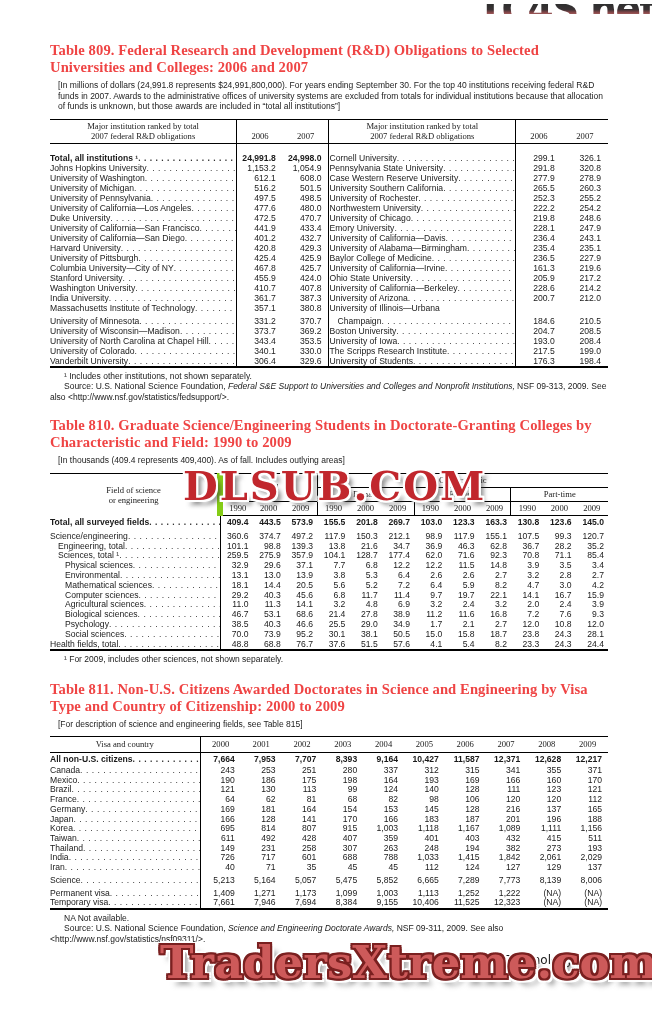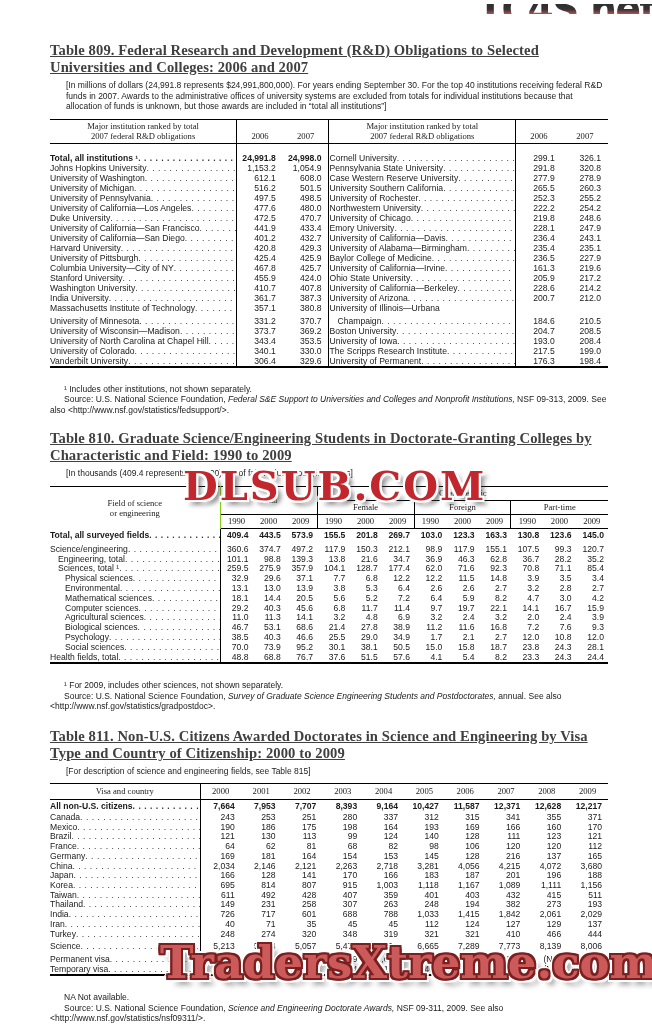--- a/index.html
+++ b/index.html
@@ -6,24 +6,24 @@
   body{
     width:652px;height:1024px;position:relative;overflow:hidden;
     background:#fff;color:#1a1a1a;
     font-family:"Liberation Sans","DejaVu Sans",sans-serif;
     font-size:8.6px;line-height:10px;
   }
   .content{padding:42px 44px 0 50px;position:relative;}
 
   h2.tbl-title{
     font-family:"Liberation Serif","DejaVu Serif",serif;
-    font-size:14.6px;line-height:17px;font-weight:bold;color:#404040;
-    margin:0 0 4px 0;letter-spacing:.1px;text-decoration:underline;
+    font-size:14.6px;line-height:17px;font-weight:bold;color:#ef4444;
+    margin:0 0 4px 0;letter-spacing:.1px;
   }
-  p.tbl-note{margin:0 0 7px 16px;font-size:8.5px;line-height:10.5px;color:#222;}
+  p.tbl-note{margin:0 0 7px 8px;font-size:8.5px;line-height:10.5px;color:#222;}
   .section{margin-bottom:11px;}
 
   table{border-collapse:collapse;table-layout:fixed;width:558px;
         border-top:1.5px solid #000;border-bottom:2px solid #000;}
   th{font-weight:normal;text-align:center;padding:1px 0;font-size:8.6px;line-height:10px;color:#1a1a1a;font-family:Liberation Serif, serif;}
   td{padding:0;vertical-align:baseline;}
   td.num{text-align:right;white-space:nowrap;}
   .b{font-weight:bold;}
   td.lbl{overflow:hidden;}
   td.lbl .cellflex{display:flex;align-items:baseline;}
@@ -40,36 +40,36 @@
   #t809 td:nth-child(2),#t809 th:nth-child(2),
   #t809 td:nth-child(4),#t809 th:nth-child(4),
   #t809 td:nth-child(5),#t809 th:nth-child(5){border-left:1px solid #000;}
   #t809 td.num{padding-right:7px;}
   #t809 tbody tr:first-child td{padding-top:9px;}
 
   
   #t810 thead th{padding:1.5px 0;}
   #t810 .bb{border-bottom:1px solid #000;}
   #t810 thead tr.years th{border-bottom:1.5px solid #000;padding-bottom:2px;}
-  #t810 th.fld{border-right:1px solid #84cc16;vertical-align:middle;}
+  #t810 th.fld{border-right:6px solid #84cc16;vertical-align:middle;}
   #t810 th.grp-r{border-right:1px solid #000;}
   #t810 th.gl,#t810 td.gl{border-left:1px solid #000;}
   #t810 td:nth-child(2){border-left:1px solid #000;}
   #t810 td.num{padding-right:4px;}
   #t810 tbody td{height:9.8px;line-height:9.8px;}
   #t810 tbody tr:first-child td{padding-top:2px;padding-bottom:1px;}
 
   
   #t811 thead th{border-bottom:1.5px solid #000;padding:2px 0 2.5px;}
   #t811 td:nth-child(2),#t811 th:nth-child(2){border-left:1px solid #000;}
   #t811 td.num{padding-right:6px;}
   #t811 tbody td{height:9.7px;line-height:9.7px;}
   #t811 tbody tr:first-child td{padding-top:2.5px;padding-bottom:1px;}
 
-  .fn{margin:16px 0 0 0;font-size:8.5px;line-height:10.5px;}
+  .fn{margin:3px 0 0 0;font-size:8.5px;line-height:10.5px;}
   .fn-indent{text-indent:14px;}
   .src{margin:0;font-size:8.5px;line-height:10.5px;}
   .src-first{text-indent:14px;}
 
   .page-footer-row{text-align:right;
     font-family:"DejaVu Sans","Liberation Sans",sans-serif;
     font-size:12px;color:#1a1a1a;padding-right:0;}
   .page-footer-row .pagenum{margin-left:12px;}
 
   
@@ -504,21 +504,21 @@
             <td class="lbl">
               <span class="cellflex">
                 <span class="t">Vanderbilt University</span>
                 <span class="leader"></span>
               </span>
             </td>
             <td class="num">306.4</td>
             <td class="num">329.6</td>
             <td class="lbl">
               <span class="cellflex">
-                <span class="t">University of Permanent</span>
+                <span class="t">University of Students</span>
                 <span class="leader"></span>
               </span>
             </td>
             <td class="num">176.3</td>
             <td class="num">198.4</td>
           </tr>
         </tbody>
     </table>
 
     <p class="fn fn-indent">¹ Includes other institutions, not shown separately.</p>
@@ -821,21 +821,20 @@
             <td class="num">5.4</td>
             <td class="num">8.2</td>
             <td class="num">23.3</td>
             <td class="num">24.3</td>
             <td class="num">24.4</td>
           </tr>
         </tbody>
     </table>
 
     <p class="fn fn-indent">¹ For 2009, includes other sciences, not shown separately.</p>
-    <p class="src src-first"><span>Source: U.S. National Science Foundation, </span><i>Survey of Graduate Science Engineering Students and Postdoctorates,</i><span> annual. See also &lt;http://www.nsf.gov/statistics/gradpostdoc&gt;.</span></p>
   </div>
 
   <div class="section" style="margin-top:16px">
     <h2 class="tbl-title">Table 811. Non-U.S. Citizens Awarded Doctorates in Science and Engineering by Visa Type and Country of Citizenship: 2000 to 2009</h2>
     <p class="tbl-note">[For description of science and engineering fields, see Table 815]</p>
 
     <table id="t811">
       <colgroup>
         <col style="width:150px">
         <col span="10" style="width:40.8px">
@@ -960,38 +959,20 @@
             <td class="num">153</td>
             <td class="num">145</td>
             <td class="num">128</td>
             <td class="num">216</td>
             <td class="num">137</td>
             <td class="num">165</td>
           </tr>
           <tr>
             <td class="lbl">
               <span class="cellflex">
-                <span class="t">China</span>
-                <span class="leader"></span>
-              </span>
-            </td>
-            <td class="num">2,034</td>
-            <td class="num">2,146</td>
-            <td class="num">2,121</td>
-            <td class="num">2,263</td>
-            <td class="num">2,718</td>
-            <td class="num">3,281</td>
-            <td class="num">4,056</td>
-            <td class="num">4,215</td>
-            <td class="num">4,072</td>
-            <td class="num">3,680</td>
-          </tr>
-          <tr>
-            <td class="lbl">
-              <span class="cellflex">
                 <span class="t">Japan</span>
                 <span class="leader"></span>
               </span>
             </td>
             <td class="num">166</td>
             <td class="num">128</td>
             <td class="num">141</td>
             <td class="num">170</td>
             <td class="num">166</td>
             <td class="num">183</td>
@@ -1083,38 +1064,20 @@
             <td class="num">71</td>
             <td class="num">35</td>
             <td class="num">45</td>
             <td class="num">45</td>
             <td class="num">112</td>
             <td class="num">124</td>
             <td class="num">127</td>
             <td class="num">129</td>
             <td class="num">137</td>
           </tr>
-          <tr>
-            <td class="lbl">
-              <span class="cellflex">
-                <span class="t">Turkey</span>
-                <span class="leader"></span>
-              </span>
-            </td>
-            <td class="num">248</td>
-            <td class="num">274</td>
-            <td class="num">320</td>
-            <td class="num">348</td>
-            <td class="num">319</td>
-            <td class="num">321</td>
-            <td class="num">321</td>
-            <td class="num">410</td>
-            <td class="num">466</td>
-            <td class="num">444</td>
-          </tr>
           <tr class="gap">
             <td class="lbl">
               <span class="cellflex">
                 <span class="t">Science</span>
                 <span class="leader"></span>
               </span>
             </td>
             <td class="num">5,213</td>
             <td class="num">5,164</td>
             <td class="num">5,057</td>

